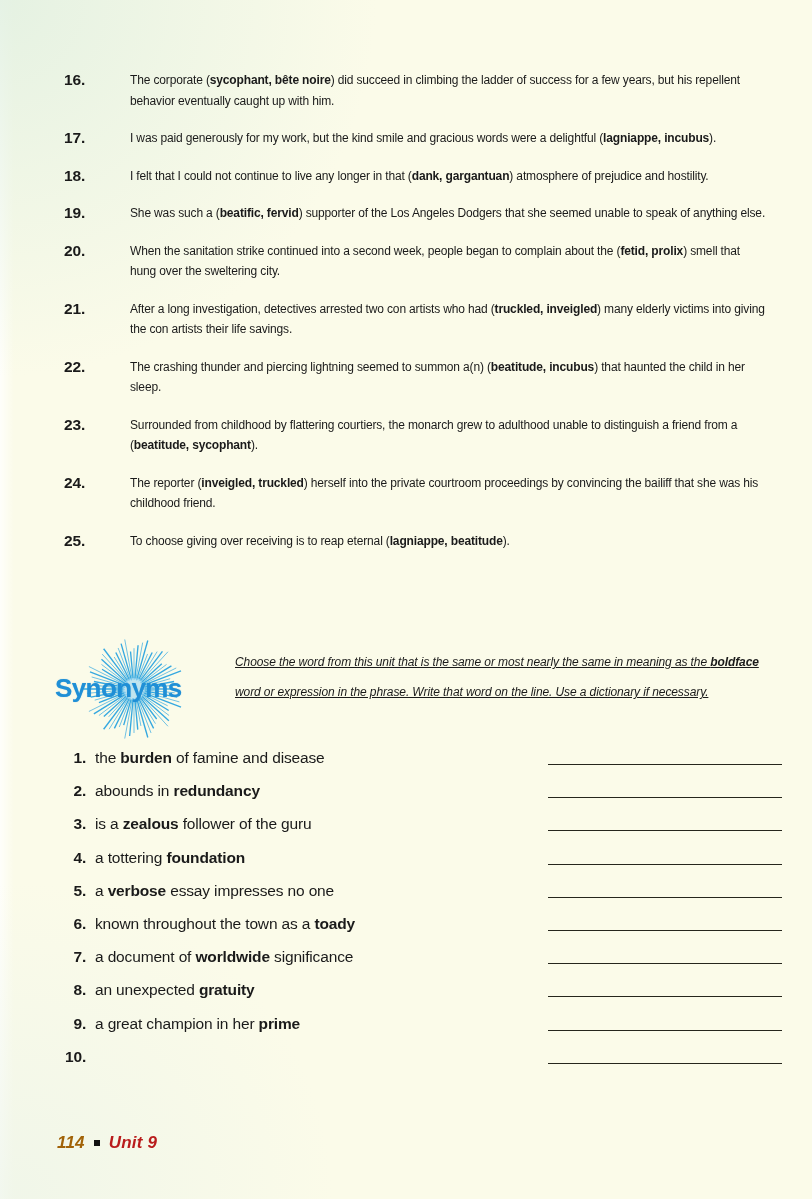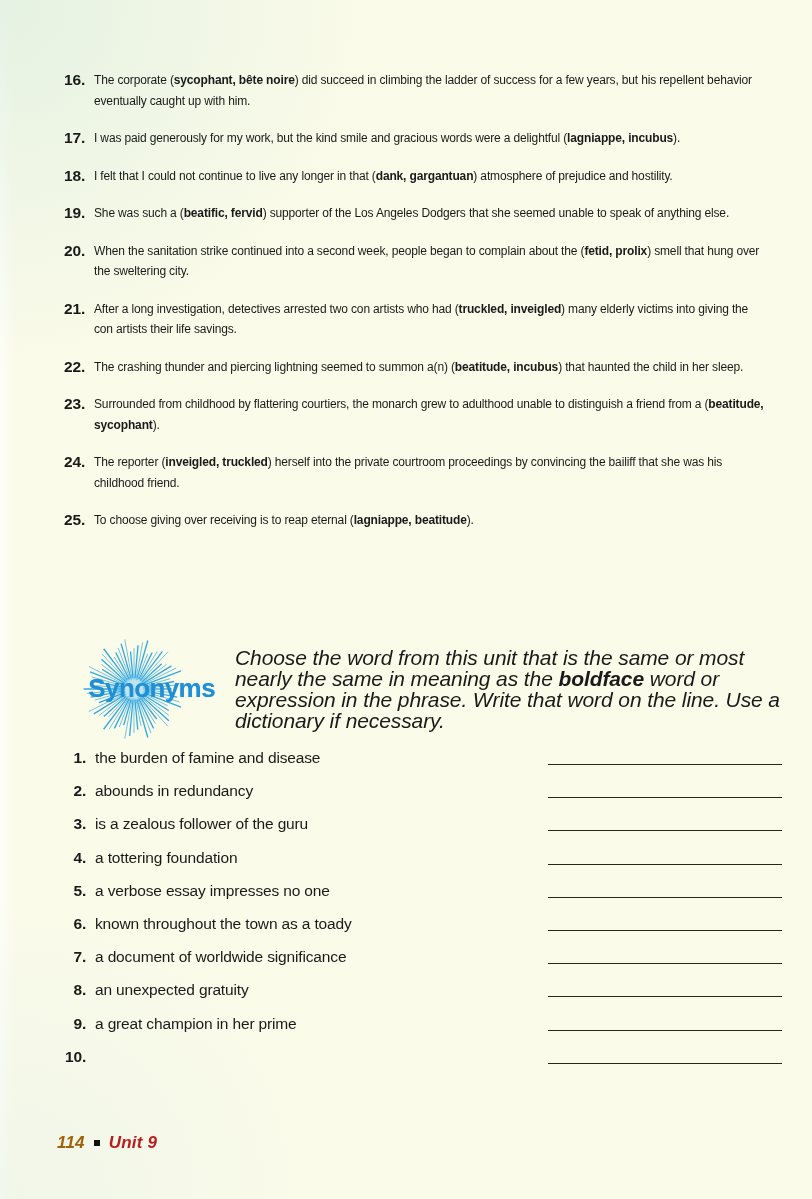--- a/index.html
+++ b/index.html
@@ -35,20 +35,21 @@
   .choice-list {
     position: absolute;
     left: 55px;
     top: 70px;
     width: 712px;
   }
   .choice-item {
     display: flex;
     align-items: flex-start;
     margin-bottom: 17px;
+    gap: 36px;
   }
   .choice-num {
     flex: 0 0 30px;
     font-weight: bold;
     font-size: 15.5px;
     line-height: 20.5px;
     text-align: right;
     padding-right: 9px;
     letter-spacing: -0.2px;
   }
@@ -80,36 +81,37 @@
     left: 26px;
     top: 3px;
     width: 106px;
     height: 106px;
   }
   .logo-word {
     position: absolute;
     left: 0;
     top: 40px;
     width: 160px;
-    text-align: right;
+    text-align: left;
     font-size: 26px;
     font-weight: bold;
     color: #1f8fd6;
     letter-spacing: -0.6px;
     text-shadow: 0 0 1px rgba(31,143,214,0.5);
   }
   .instructions {
     position: absolute;
     left: 180px;
     top: 14px;
     width: 548px;
-    font-size: 21px;
-    line-height: 21px;
+    font-size: 12px;
+    line-height: 30px;
     font-style: italic;
     letter-spacing: -0.1px;
+    text-decoration: underline;
   }
   .instructions b { font-weight: bold; font-style: italic; }
 
   
   .syn-list {
     position: absolute;
     left: 55px;
     top: 748px;
     width: 730px;
   }
@@ -130,21 +132,21 @@
   }
   .syn-text {
     position: absolute;
     left: 40px;
     top: 0;
     font-size: 15.5px;
     line-height: 20px;
     letter-spacing: -0.15px;
     white-space: nowrap;
   }
-  .syn-text b { font-weight: normal; }
+  .syn-text b { font-weight: bold; }
   .answer-rule {
     position: absolute;
     left: 493px;
     top: 16px;
     width: 234px;
     height: 0;
     border-top: 1.4px solid #26261c;
   }
 
   

